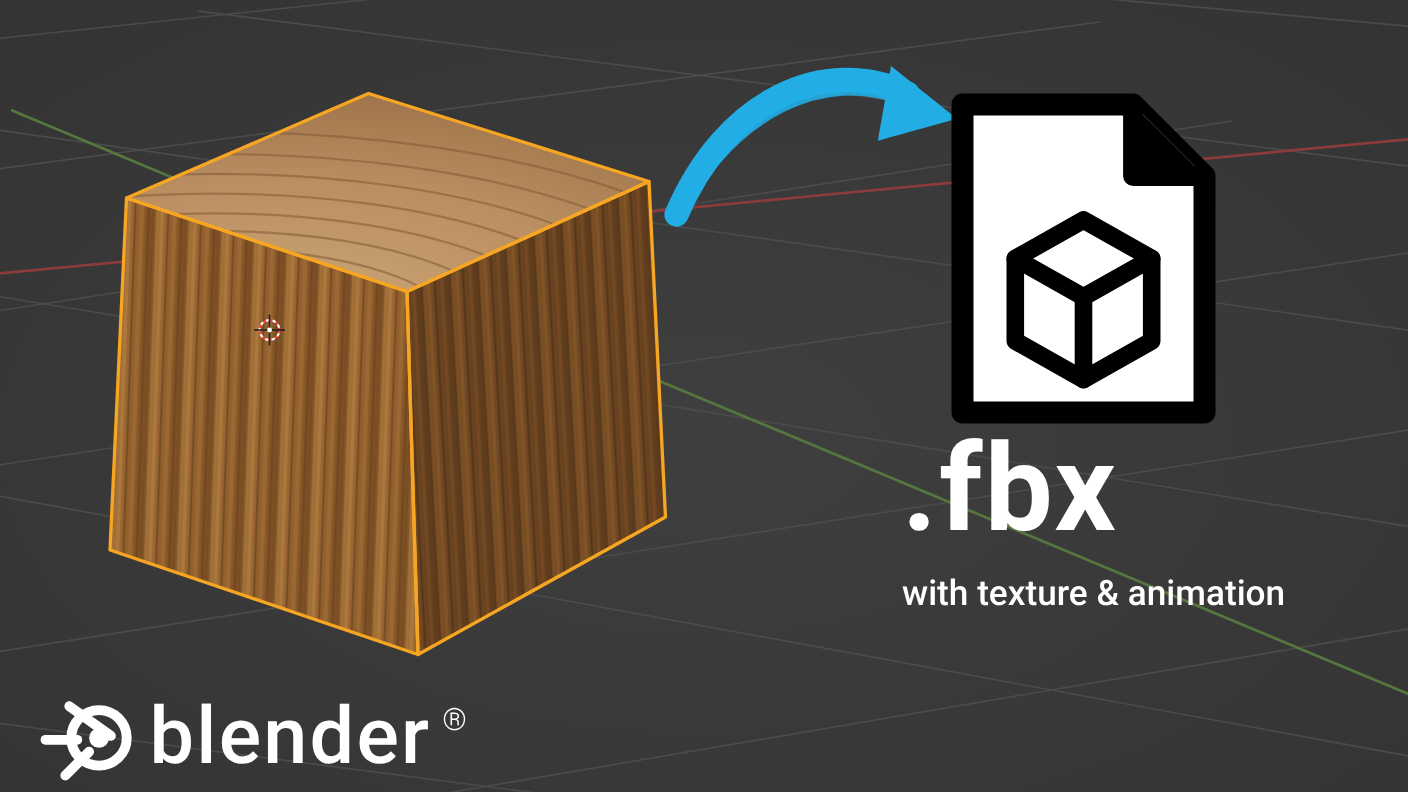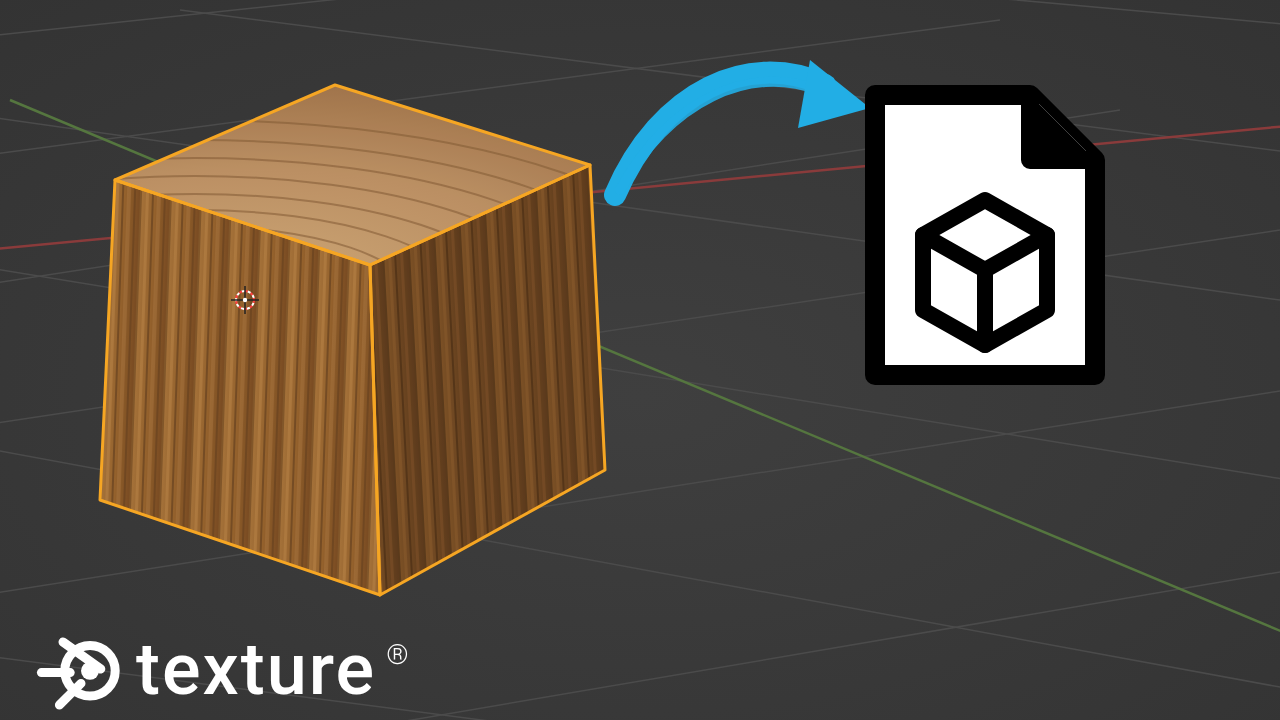--- a/index.html
+++ b/index.html
@@ -205,28 +205,32 @@
     </g>
     <polygon points="177,22 177,83 238,83" fill="#000"></polygon>
 
     <g transform="translate(130,195)" stroke="#000" stroke-width="16" fill="none" stroke-linejoin="round" stroke-linecap="round">
       <polygon points="0,-70 62,-35 62,40 0,75 -62,40 -62,-35"></polygon>
       <polyline points="-62,-35 0,0 62,-35"></polyline>
       <line x1="0" y1="0" x2="0" y2="75"></line>
     </g>
   </svg>
 
+  <div class="fbx-block">
+    <div class="fbx-ext">.fbx</div>
+    <div class="fbx-sub">with texture &amp; animation</div>
+  </div>
 
   <div class="blender-logo">
     <svg width="90" height="90" viewBox="0 0 100 100">
       <g fill="none" stroke="#fff" stroke-width="10" stroke-linecap="round" stroke-linejoin="round">
         <circle cx="60" cy="52" r="28"></circle>
         <circle cx="60" cy="52" r="10" fill="#fff" stroke="none"></circle>
         <path d="M30 20 L72 50"></path>
         <path d="M6 54 L38 54"></path>
         <path d="M26 90 L50 66"></path>
       </g>
     </svg>
-    <span class="word">texture</span>
+    <span class="word">blender</span>
     <span style="font-size:28px; align-self:flex-start; margin-top:14px; font-weight:300">®</span>
   </div>
 
 </div>
 
 </body></html>

